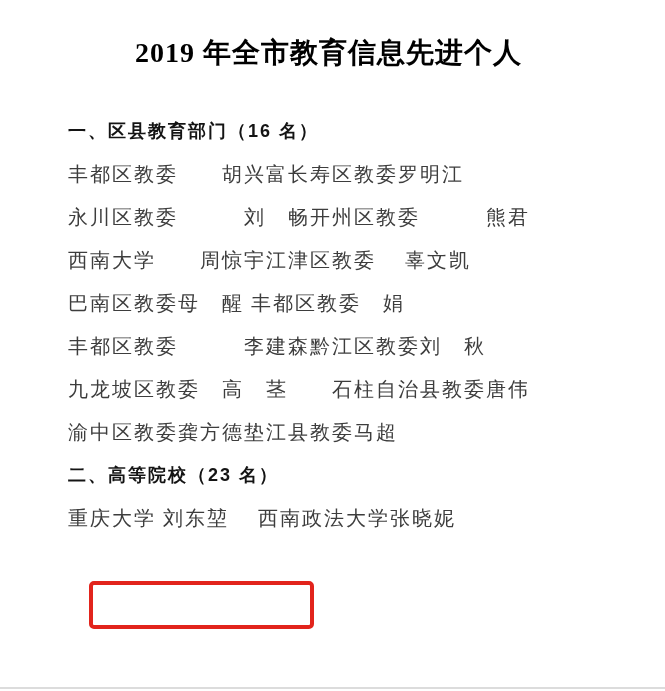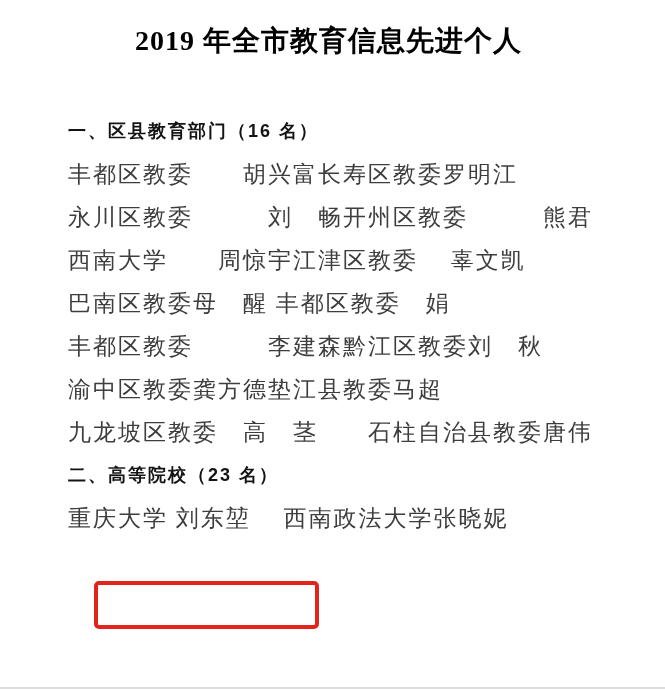--- a/index.html
+++ b/index.html
@@ -13,21 +13,21 @@
     height: 691px;
     background: #ffffff;
     overflow: hidden;
     font-family: "Liberation Serif", "DejaVu Serif", serif;
   }
   .title {
     position: absolute;
     top: 18px;
     left: 0;
     right: 16px;
-    margin: 4px;
+    margin: 16px;
     text-align: center;
     font-family: "Liberation Serif", "DejaVu Serif", serif;
     font-size: 28px;
     font-weight: bold;
     color: #000000;
     letter-spacing: 1px;
     white-space: pre;
     padding-left: 8px;
   }
   .content {
@@ -42,21 +42,21 @@
     font-family: "Liberation Sans", "DejaVu Sans", sans-serif;
     font-weight: bold;
     font-size: 18px;
     color: #141414;
     letter-spacing: 2px;
     white-space: pre;
   }
   .row {
     height: 43px;
     line-height: 43px;
-    font-size: 23px;
+    font-size: 20px;
     color: #3d3d3d;
     letter-spacing: 2px;
     white-space: pre;
   }
   .boxed {
     position: relative;
     display: inline-block;
   }
   .red-box {
     position: absolute;
@@ -87,22 +87,22 @@
 
   <div class="content">
 
     <div class="heading">一、区县教育部门（16 名）</div>
 
     <div class="row">丰都区教委　　胡兴富长寿区教委罗明江</div>
     <div class="row">永川区教委　　　刘　畅开州区教委　　　熊君</div>
     <div class="row">西南大学　　周惊宇江津区教委　 辜文凯</div>
     <div class="row">巴南区教委母　醒 丰都区教委　娟</div>
     <div class="row">丰都区教委　　　李建森黔江区教委刘　秋</div>
+    <div class="row">九龙坡区教委　高　茎　　石柱自治县教委唐伟</div>
     <div class="row">渝中区教委龚方德垫江县教委马超</div>
-    <div class="row">九龙坡区教委　高　茎　　石柱自治县教委唐伟</div>
 
     <div class="heading">二、高等院校（23 名）</div>
 
     <div class="row">重庆大学 刘东堃　 西南政法大学张晓妮</div>
 
     <div class="row">
       <span class="boxed">
         <span class="red-box"></span>
         
       </span>

